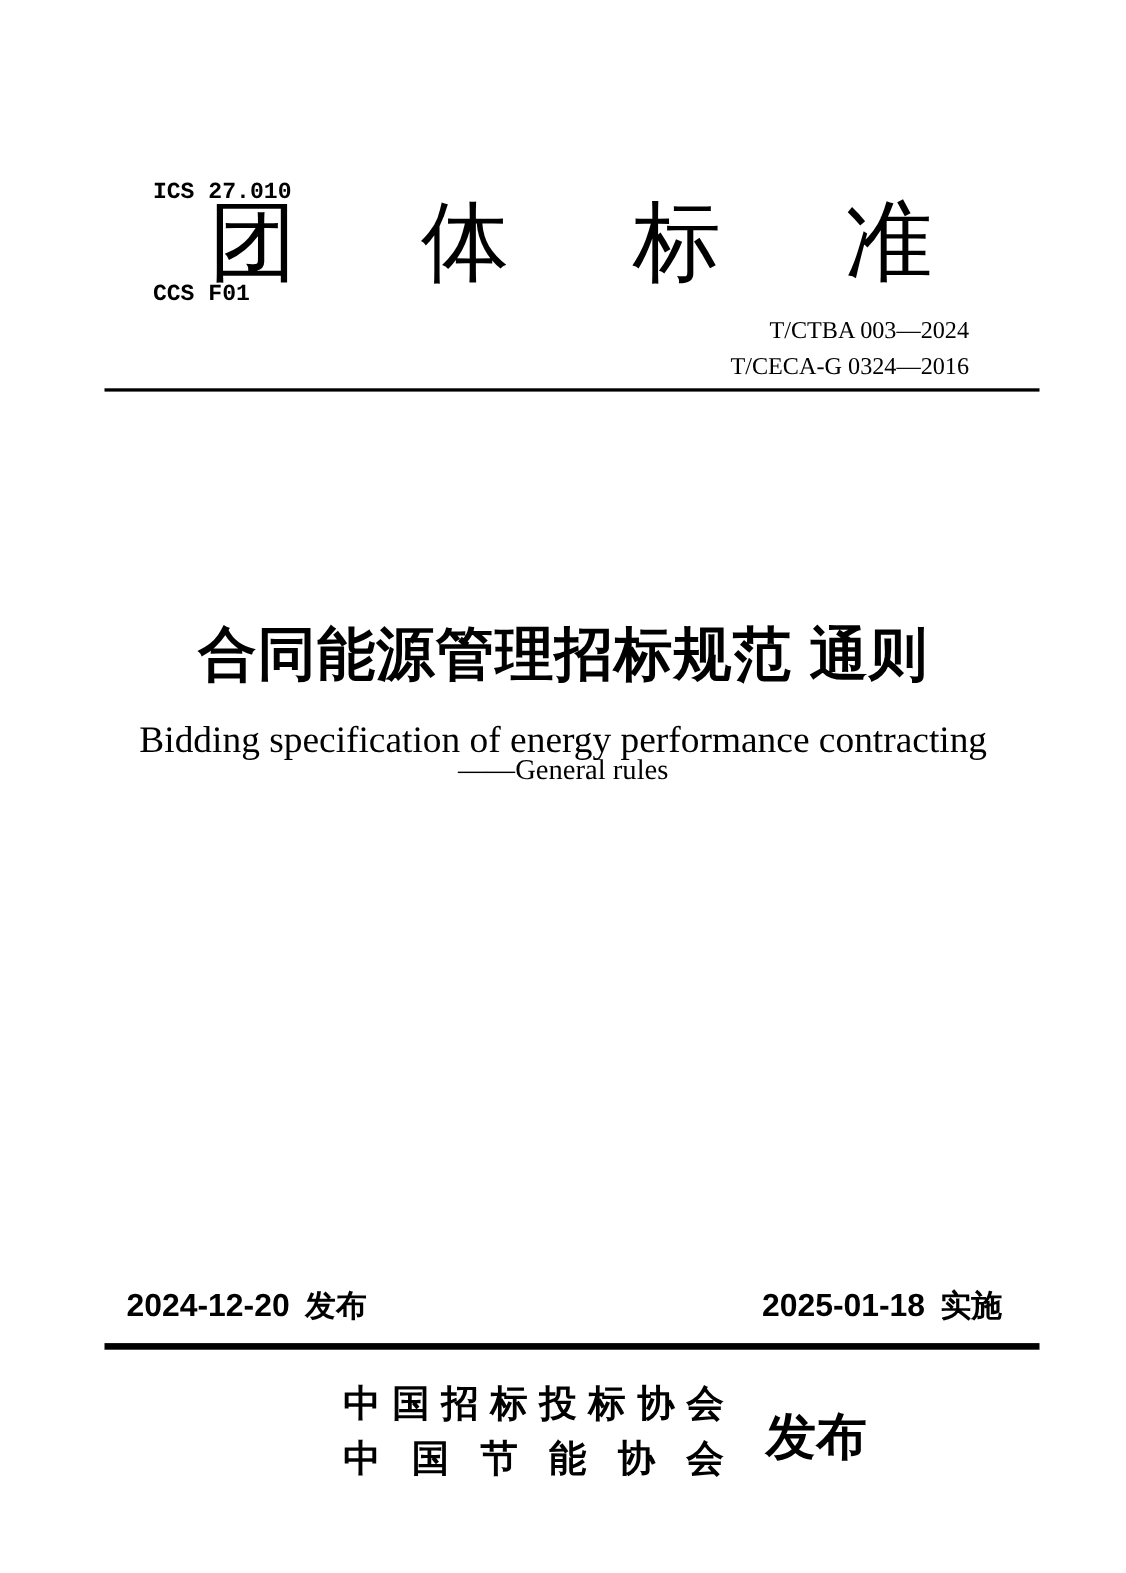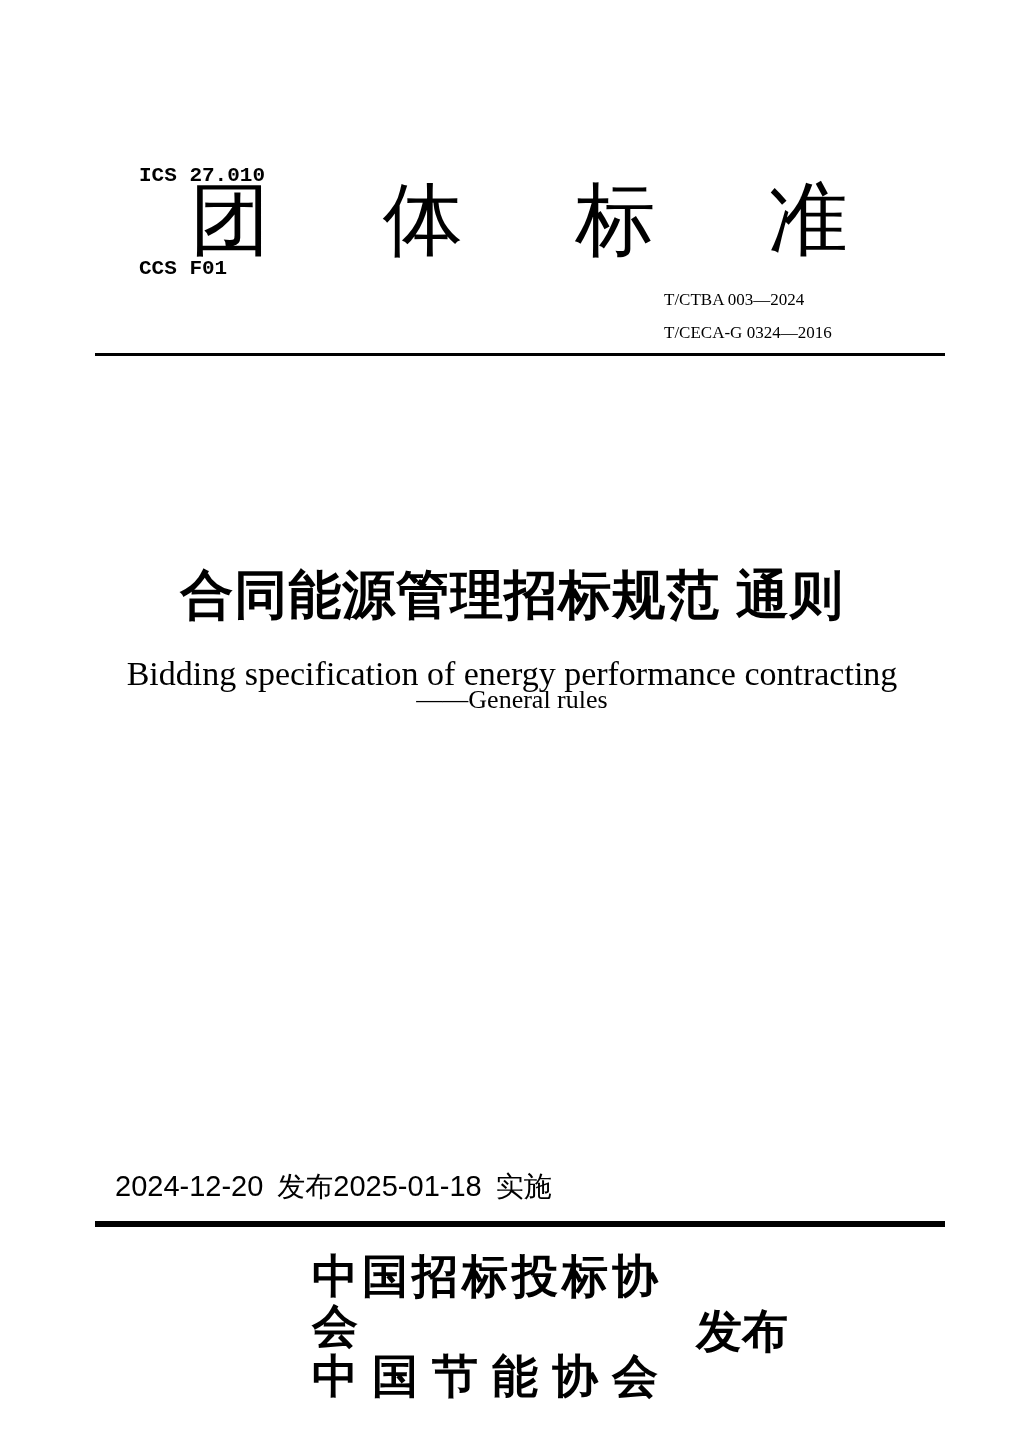--- a/index.html
+++ b/index.html
@@ -42,23 +42,24 @@
     text-align-last: justify;
     word-break: break-all;
     white-space: normal;
   }
   
   .std-numbers {
     position: absolute;
     left: 664px;
     top: 283px;
     font-family: "Liberation Serif", "DejaVu Serif", serif;
-    font-size: 17px;
+    font-size: 22px;
     line-height: 33px;
     white-space: nowrap;
+    text-align: right;
   }
   .rule {
     position: absolute;
     left: 95px;
     width: 850px;
     background: #000000;
   }
   .rule-top { top: 353px; height: 3px; }
   .rule-bottom { top: 1221px; height: 6px; }
 
@@ -92,41 +93,42 @@
     font-family: "Liberation Serif", "DejaVu Serif", serif;
     font-size: 26px;
   }
   
   .dates-row {
     position: absolute;
     left: 115px;
     top: 1168px;
     width: 796px;
     display: flex;
+    justify-content: space-between;
     align-items: baseline;
     font-family: "Liberation Sans", "DejaVu Sans", sans-serif;
     font-size: 29px;
-    font-weight: normal;
+    font-weight: bold;
   }
   .date-group { white-space: nowrap; }
   .date-group .date-label { margin-left: 14px; font-size: 28px; }
 
   
   .publishers {
     position: absolute;
     left: 312px;
     top: 1252px;
     display: flex;
     align-items: center;
     font-family: "Liberation Serif", "DejaVu Serif", serif;
     font-weight: bold;
   }
   .pub-lines {
     width: 346px;
-    font-size: 46px;
+    font-size: 34px;
     line-height: 50px;
   }
   .pub-line {
     text-align: justify;
     text-align-last: justify;
     word-break: break-all;
   }
   .publish-label {
     font-size: 46px;
     margin-left: 38px;

